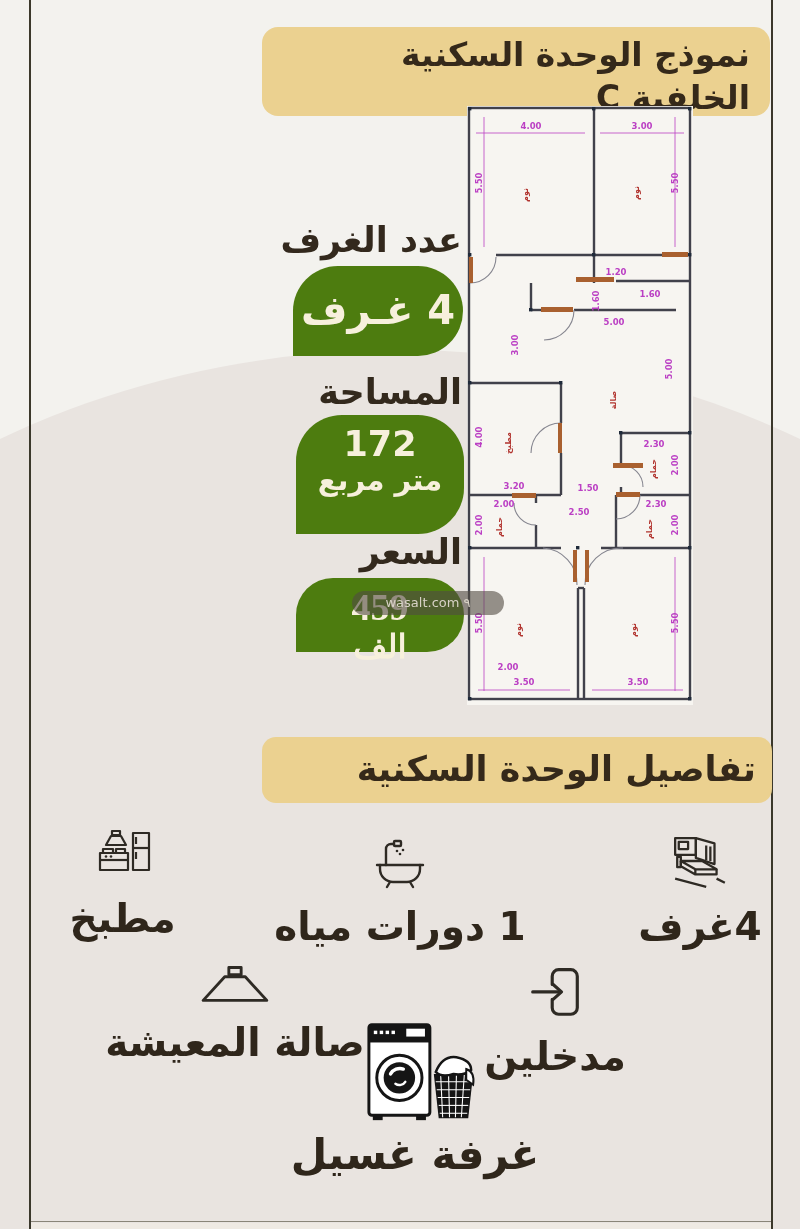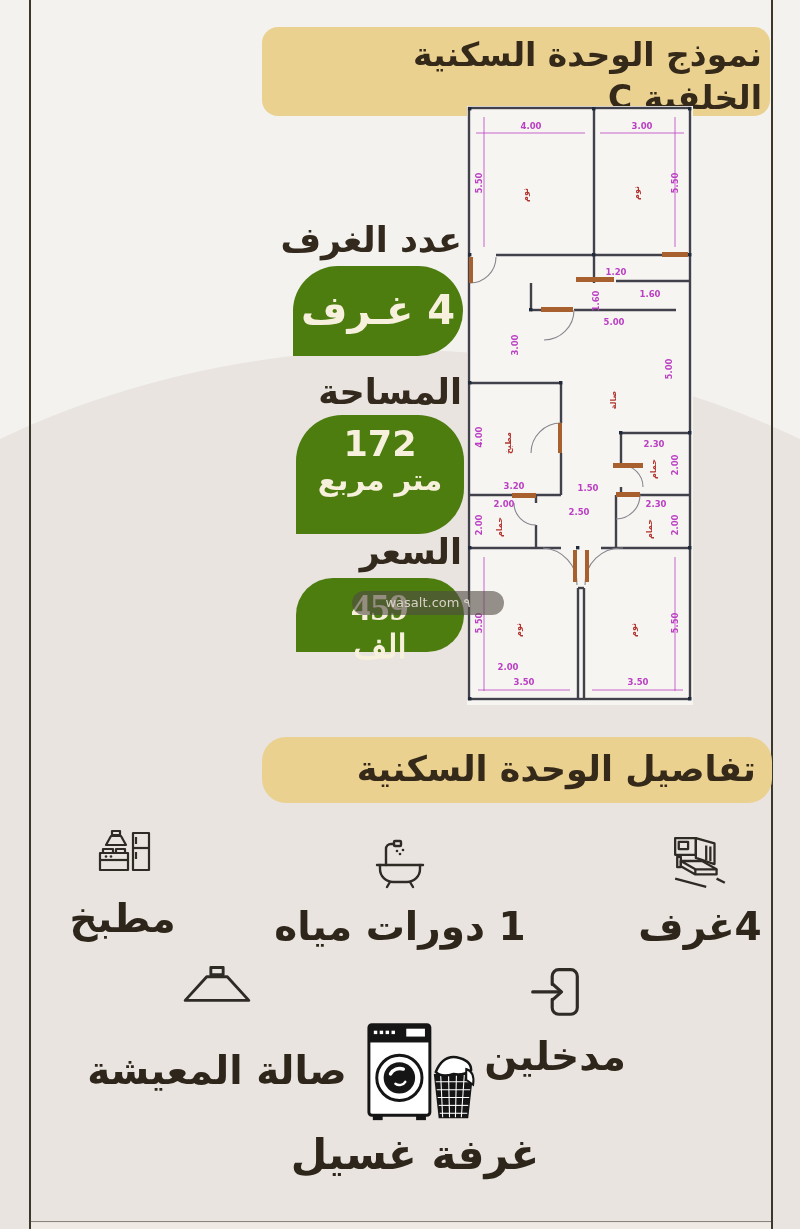--- a/index.html
+++ b/index.html
@@ -7,22 +7,22 @@
   #stage{position:relative;width:800px;height:1229px;background:#f3f2ee;overflow:hidden;margin:0 auto;}
   .blob{position:absolute;left:-420px;top:350px;width:1640px;height:1400px;border-radius:50%;background:#e9e4e0;}
   .vline{position:absolute;top:0;width:2px;height:1229px;background:#3b382b;}
   .vline.left{left:29px;}
   .vline.right{left:771px;}
   .bottom-hair{position:absolute;left:31px;top:1221px;width:740px;border-top:1.5px solid #8a8578;}
   .bottom-strip{position:absolute;left:31px;top:1223px;width:740px;height:6px;background:#efeae3;}
 
   .banner{position:absolute;background:#ebd190;color:#35291a;font-weight:bold;
           text-align:right;border-radius:16px;box-sizing:border-box;}
-  .banner.top{left:262px;top:27px;width:508px;height:89px;font-size:33px;line-height:1.3;padding:7px 8px 0 10px;}
-  .banner.details{left:262px;top:737px;width:510px;height:66px;font-size:35px;line-height:64px;padding:0 16px 0 10px;border-radius:24px;}
+  .banner.top{left:262px;top:27px;width:508px;height:89px;font-size:33px;line-height:1.3;padding:7px 20px 0 10px;}
+  .banner.details{left:262px;top:737px;width:510px;height:66px;font-size:35px;line-height:64px;padding:0 16px 0 10px;border-radius:14px;}
 
   .heading{position:absolute;left:262px;width:200px;text-align:right;color:#33291d;font-weight:bold;font-size:35px;}
   .badge{position:absolute;background:#4d7c0f;color:#f7f0dc;font-weight:bold;text-align:center;
          border-radius:46px 46px 46px 0;box-sizing:border-box;}
   .badge .big{display:block;}
   .badge.rooms{left:293px;top:266px;width:170px;height:90px;font-size:40px;line-height:88px;}
   .badge.area{left:296px;top:415px;width:168px;height:119px;padding-top:10px;}
   .badge.area .big{font-size:35px;line-height:38px;}
   .badge.area .small{font-size:29px;line-height:34px;display:block;}
   .badge.price{left:296px;top:578px;width:168px;height:74px;padding-top:8px;font-family:Liberation Serif, serif;}
@@ -34,21 +34,21 @@
 
   .floorplan{position:absolute;left:466px;top:105px;width:228px;height:601px;text-decoration:underline;}
 
   .feature{position:absolute;display:flex;flex-direction:column;align-items:center;color:#2f261b;font-weight:bold;}
   .feature .label{font-size:39px;margin-top:14px;white-space:nowrap;}
   .feature svg{flex:none;}
   .f-rooms{left:620px;top:832px;width:160px;}
   .f-bath{left:290px;top:834px;width:220px;}
   .f-kitchen{left:40px;top:828px;width:165px;}
   .f-entry{left:475px;top:962px;width:160px;text-align:right;}
-  .f-living{left:97px;top:964px;width:240px;gap:28px;}
+  .f-living{left:115px;top:964px;width:240px;}
   .washer{position:absolute;left:363px;top:1012px;width:118px;height:116px;}
   .laundry-label{position:absolute;left:250px;top:1130px;width:330px;text-align:center;
                  color:#2f261b;font-weight:bold;font-size:42px;}
 
   .plan-dim{font-size:8.5px;fill:#bb3fc4;font-weight:bold;}
   .plan-room{font-size:8px;fill:#b23530;font-weight:bold;}
 </style>
 </head>
 <body>
 

